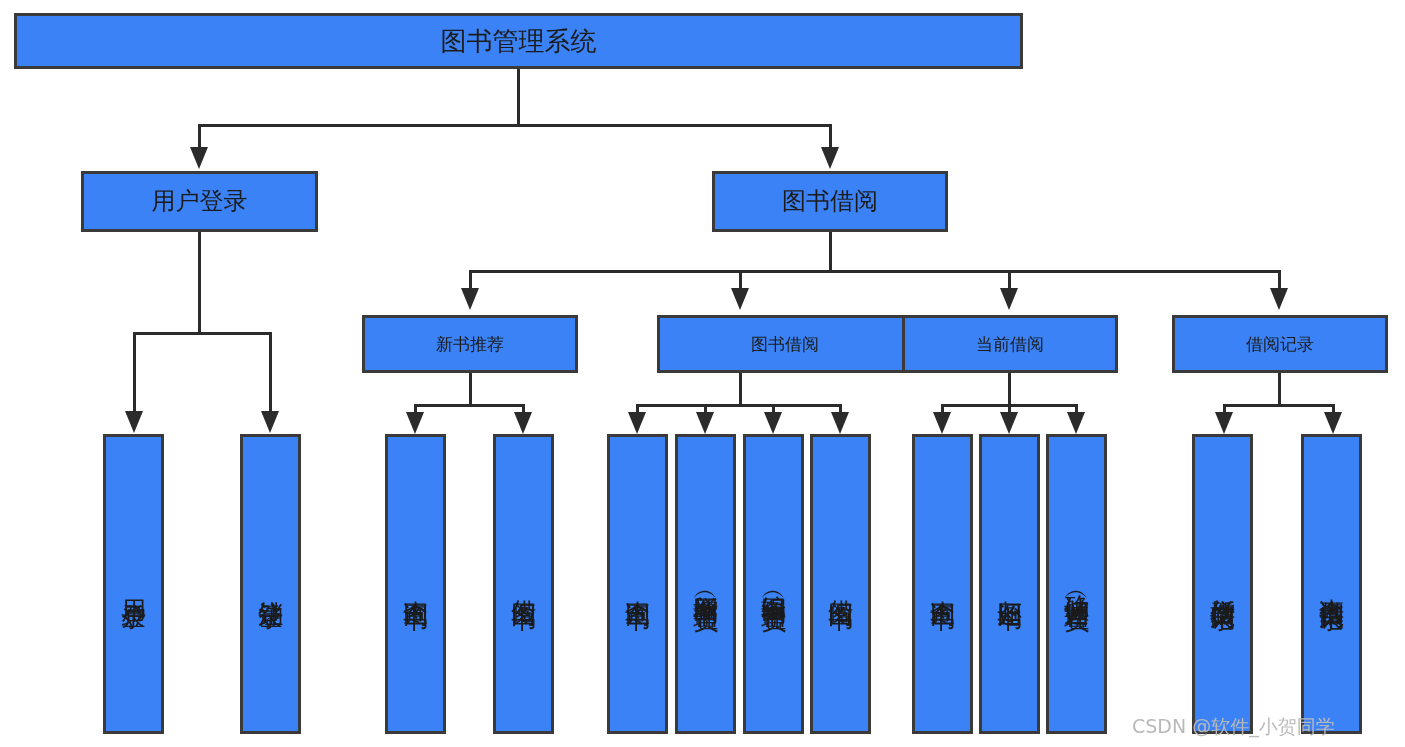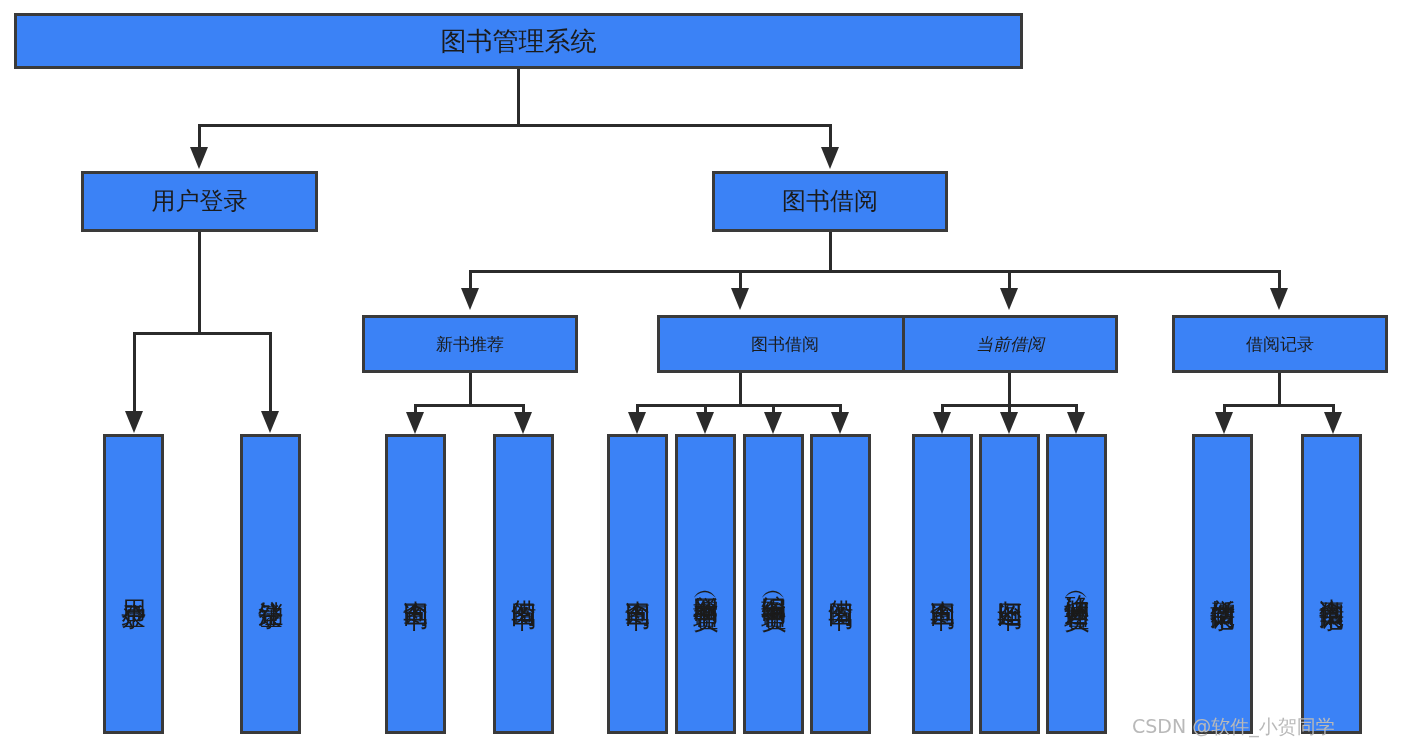--- a/index.html
+++ b/index.html
@@ -123,21 +123,21 @@
   <div class="arrow" style="left:731px; top:288px;"></div>
   <div class="arrow" style="left:1000px; top:288px;"></div>
   <div class="arrow" style="left:1270px; top:288px;"></div>
 
   <div class="box lvl3" style="left:362px; top:315px; width:216px; height:58px;">
     <span>新书推荐</span>
   </div>
   <div class="box lvl3" style="left:632px; top:315px; width:256px; height:58px;margin-left:25px;">
     <span>图书借阅</span>
   </div>
-  <div class="box lvl3" style="left:902px; top:315px; width:216px; height:58px;font-style:italic;">
+  <div class="box lvl3" style="left:902px; top:315px; width:216px; height:58px;">
     <span>当前借阅</span>
   </div>
   <div class="box lvl3" style="left:1172px; top:315px; width:216px; height:58px;align-items:center;">
     <span>借阅记录</span>
   </div>
 
   <div class="vline" style="left:469px; top:373px; height:33px;"></div>
   <div class="hline" style="left:414px; top:404px; width:111px;"></div>
   <div class="vline" style="left:414px; top:404px; height:12px;"></div>
   <div class="vline" style="left:522px; top:404px; height:12px;"></div>

